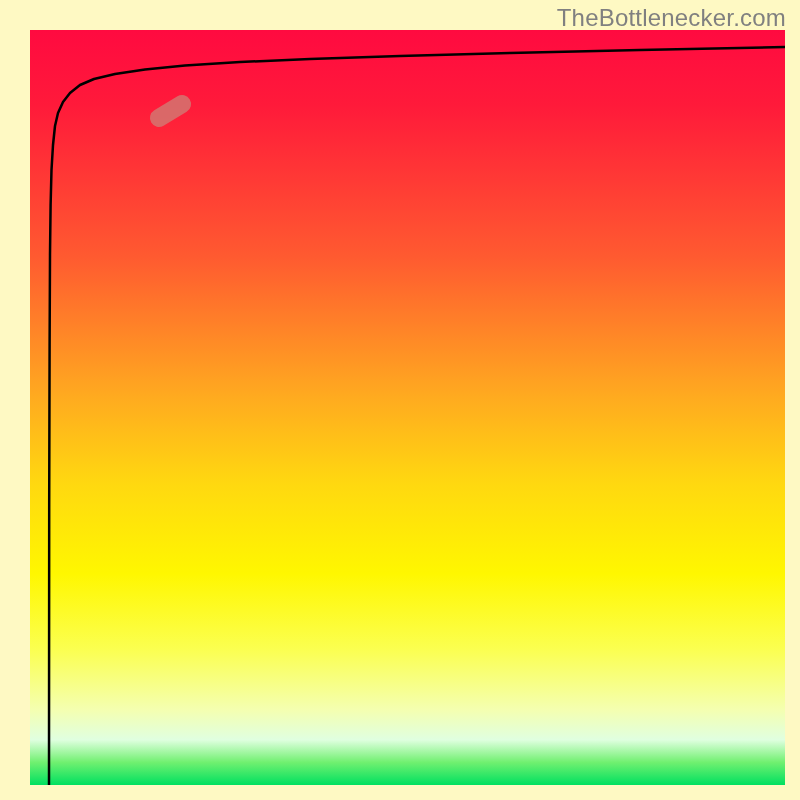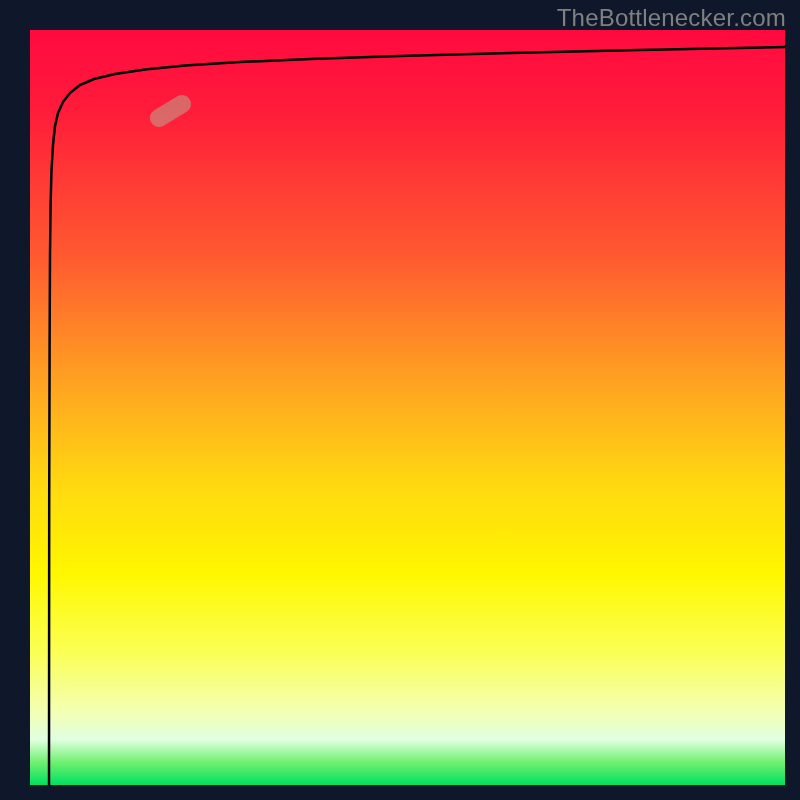--- a/index.html
+++ b/index.html
@@ -2,21 +2,21 @@
 <html><head>
 <meta charset="utf-8">
 <style>
   * { margin: 0; padding: 0; box-sizing: border-box; }
   html, body { width: 800px; height: 800px; overflow: hidden; }
   body { background: #000; font-family: Arial, Helvetica, sans-serif; }
   .frame {
     position: relative;
     width: 800px;
     height: 800px;
-    background: #0f172a;
+    background: #fef9c3;
   }
   .plot-area {
     position: absolute;
     left: 30px;
     top: 30px;
     width: 755px;
     height: 755px;
     
     background: linear-gradient(
       to bottom,

